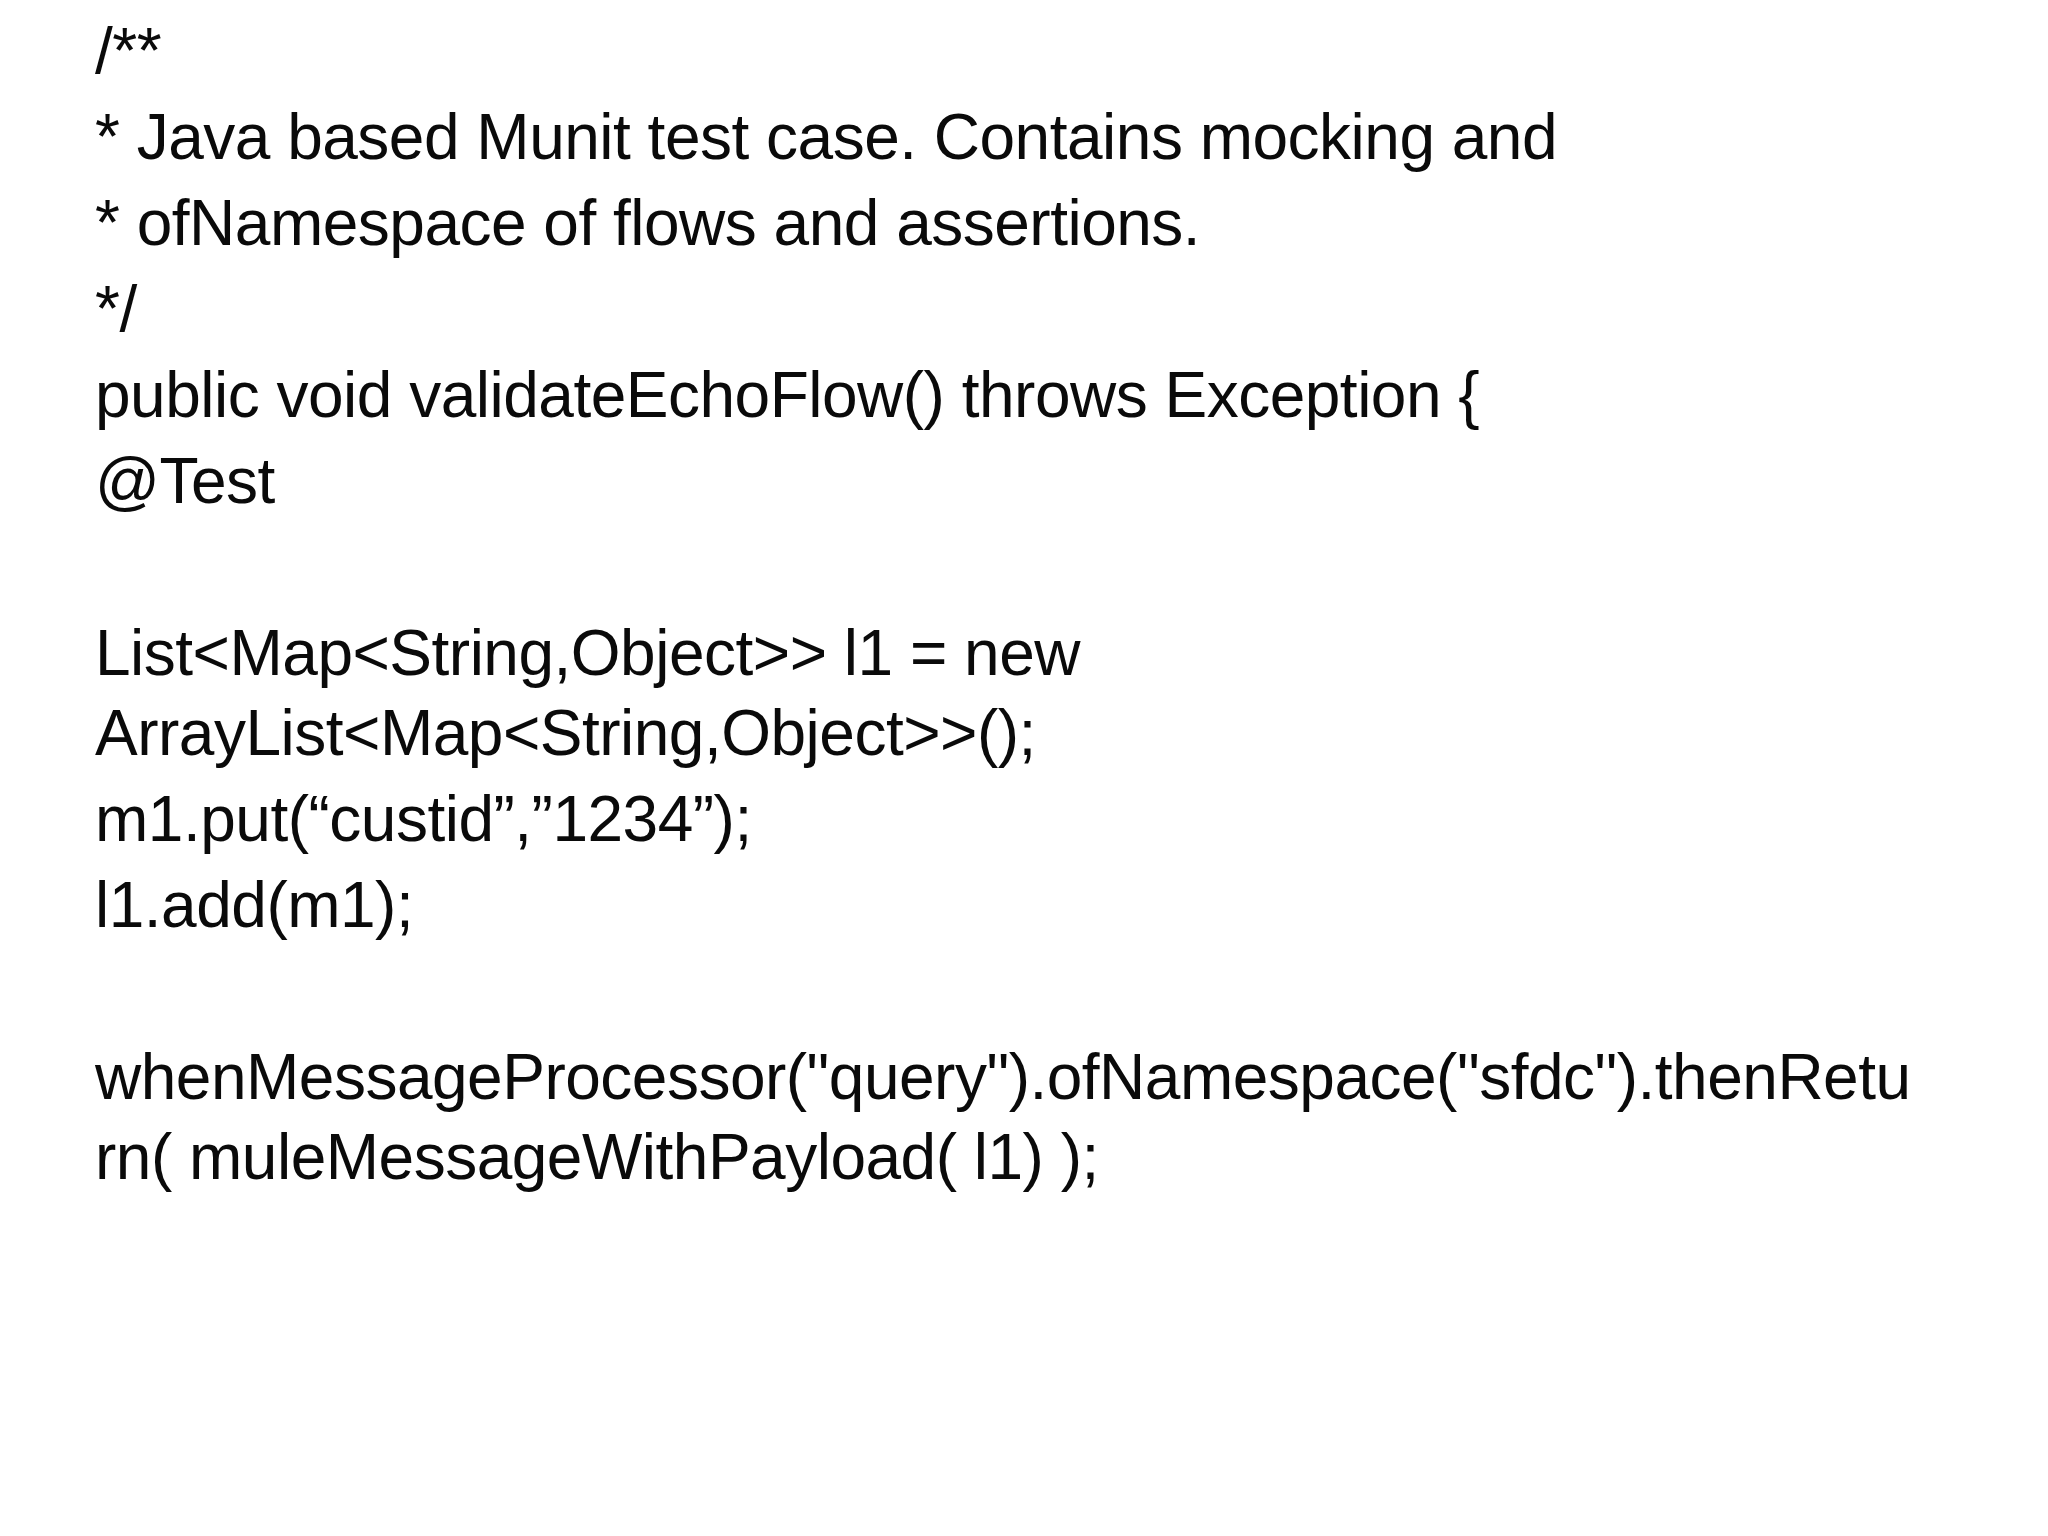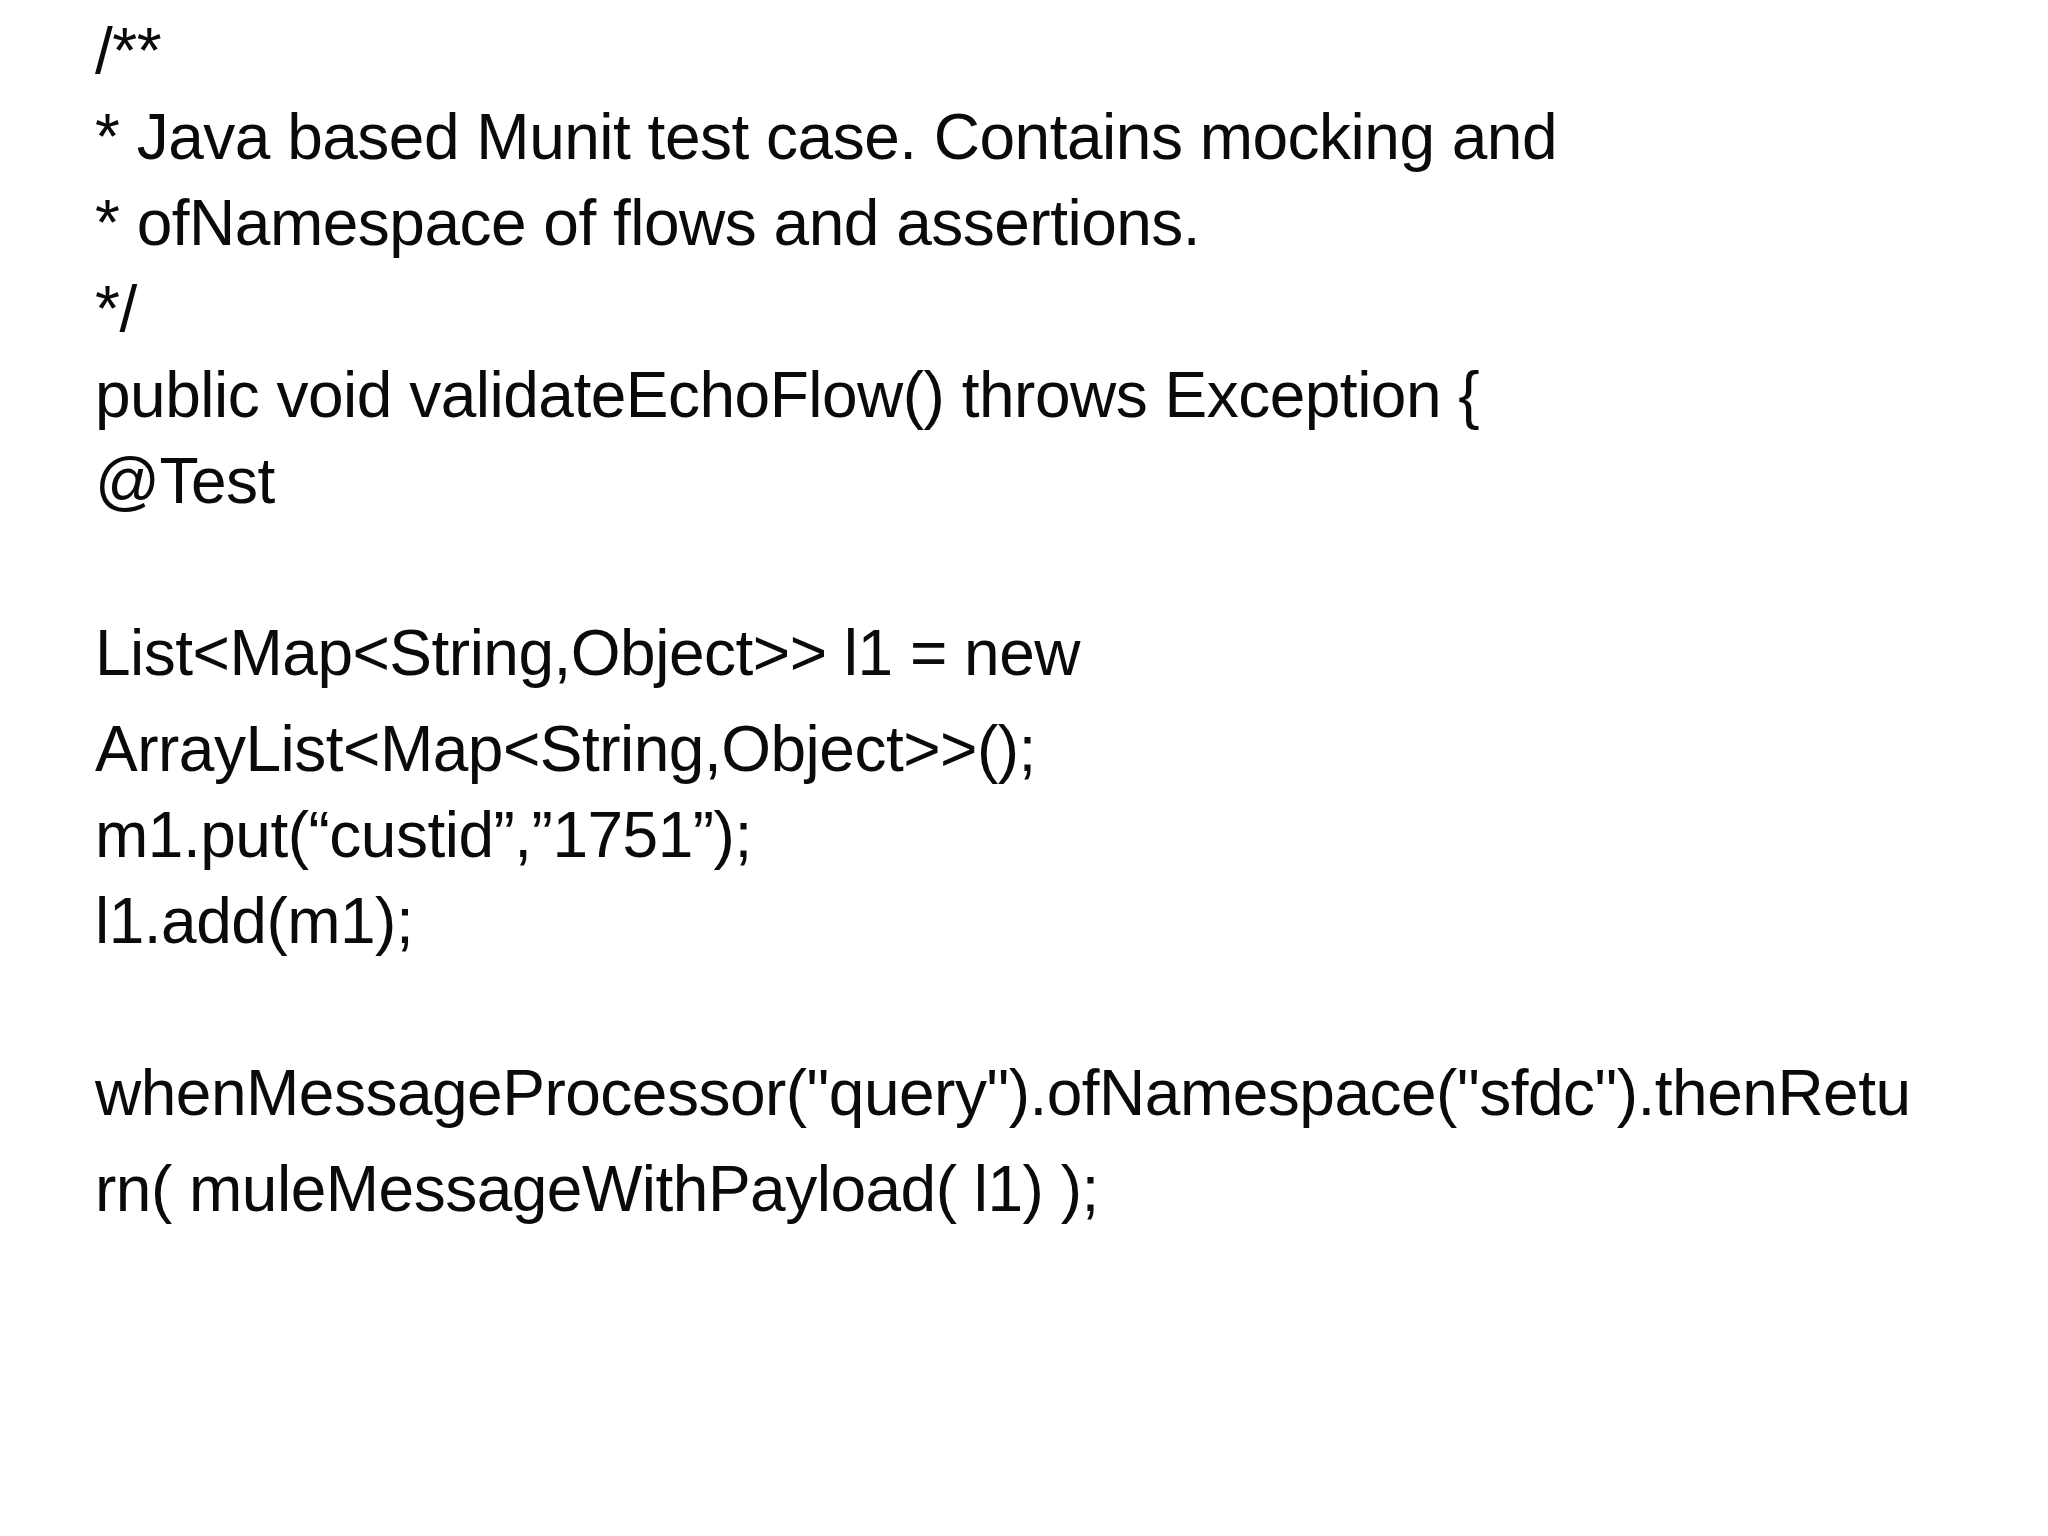--- a/index.html
+++ b/index.html
@@ -25,35 +25,35 @@
     letter-spacing: -0.5px;
   }
   .code-line {
     white-space: pre;
     line-height: 80px;
     min-height: 80px;
     margin-top: 6px;
   }
   .code-line:first-child { margin-top: 0; }
   
-  .code-line.cont { margin-top: 16px; }
+  .code-line.cont { margin-top: 0; }
   
   .code-line.blank { height: 80px; }
 </style>
 </head>
 <body>
 
 <div class="code-document">
   <div class="code-line">/**</div>
   <div class="code-line">* Java based Munit test case. Contains mocking and</div>
   <div class="code-line">* ofNamespace of flows and assertions.</div>
   <div class="code-line">*/</div>
   <div class="code-line">public void validateEchoFlow() throws Exception {</div>
   <div class="code-line">@Test</div>
   <div class="code-line blank"></div>
   <div class="code-line">List&lt;Map&lt;String,Object&gt;&gt; l1 = new</div>
   <div class="code-line cont">ArrayList&lt;Map&lt;String,Object&gt;&gt;();</div>
-  <div class="code-line">m1.put(“custid”,”1751”);</div>
+  <div class="code-line">m1.put(“custid”,”1234”);</div>
   <div class="code-line">l1.add(m1);</div>
   <div class="code-line blank"></div>
   <div class="code-line">whenMessageProcessor("query").ofNamespace("sfdc").thenRetu</div>
   <div class="code-line cont">rn( muleMessageWithPayload( l1) );</div>
 </div>
 
 </body></html>

